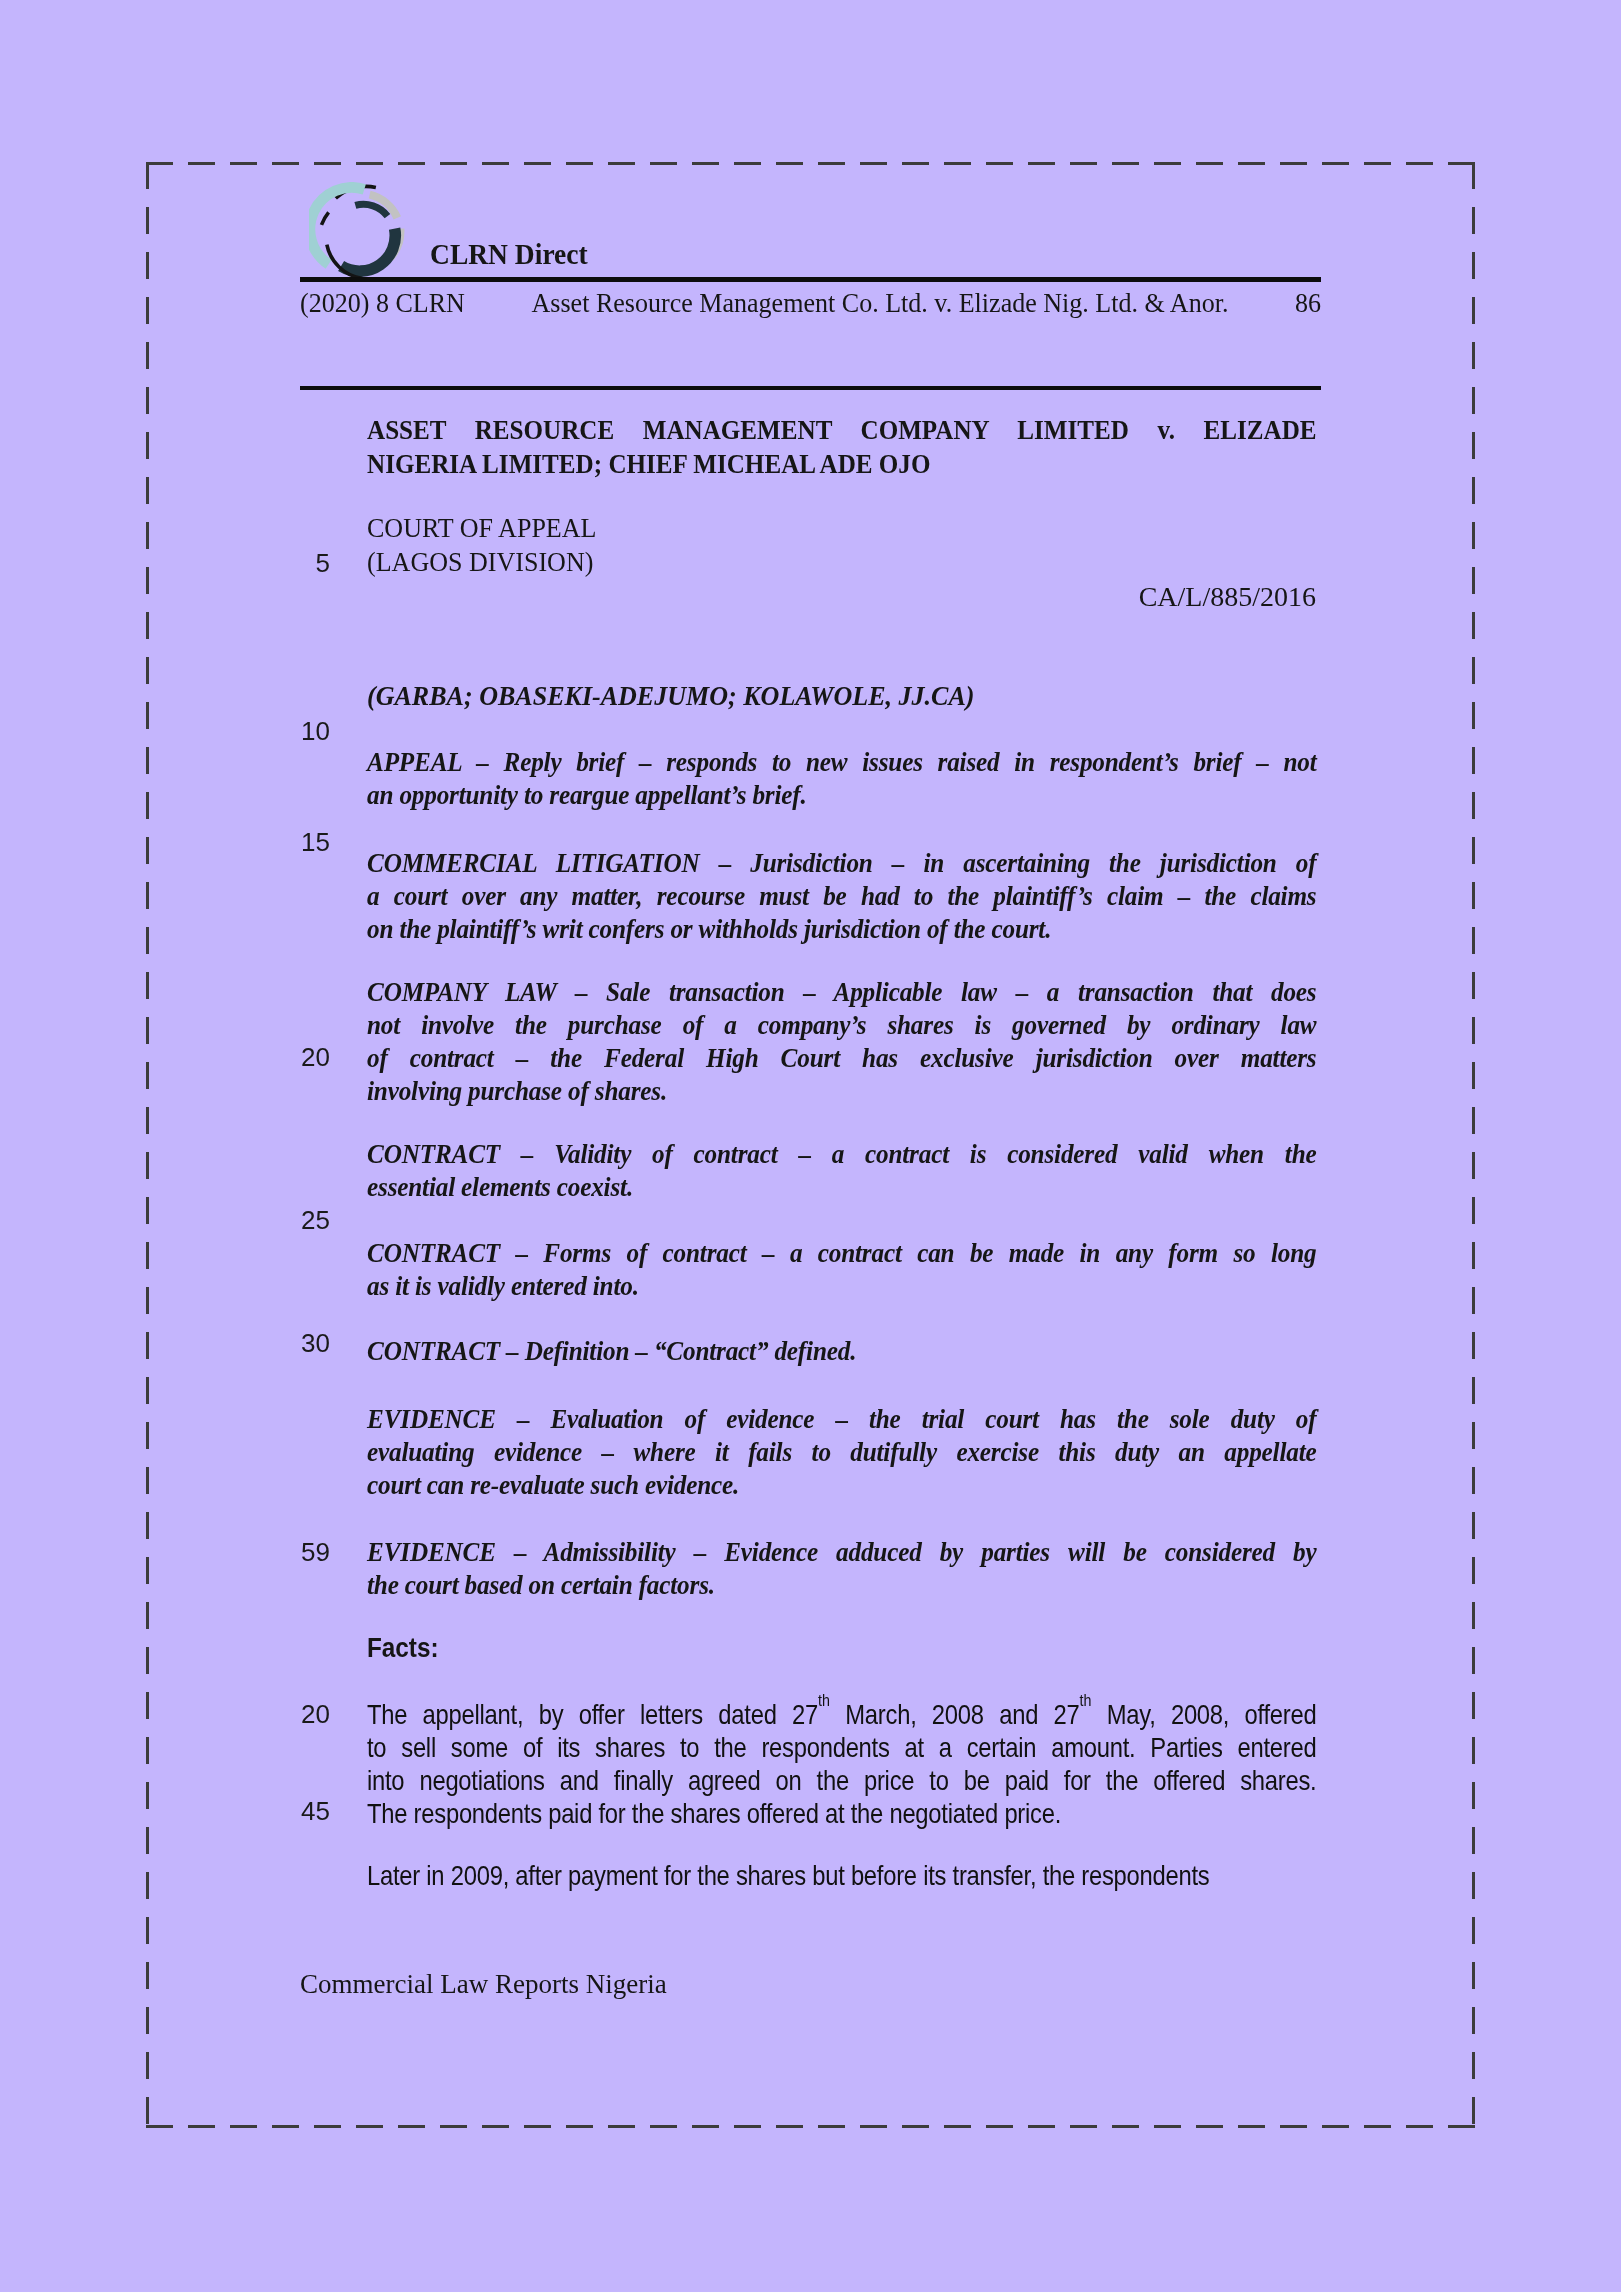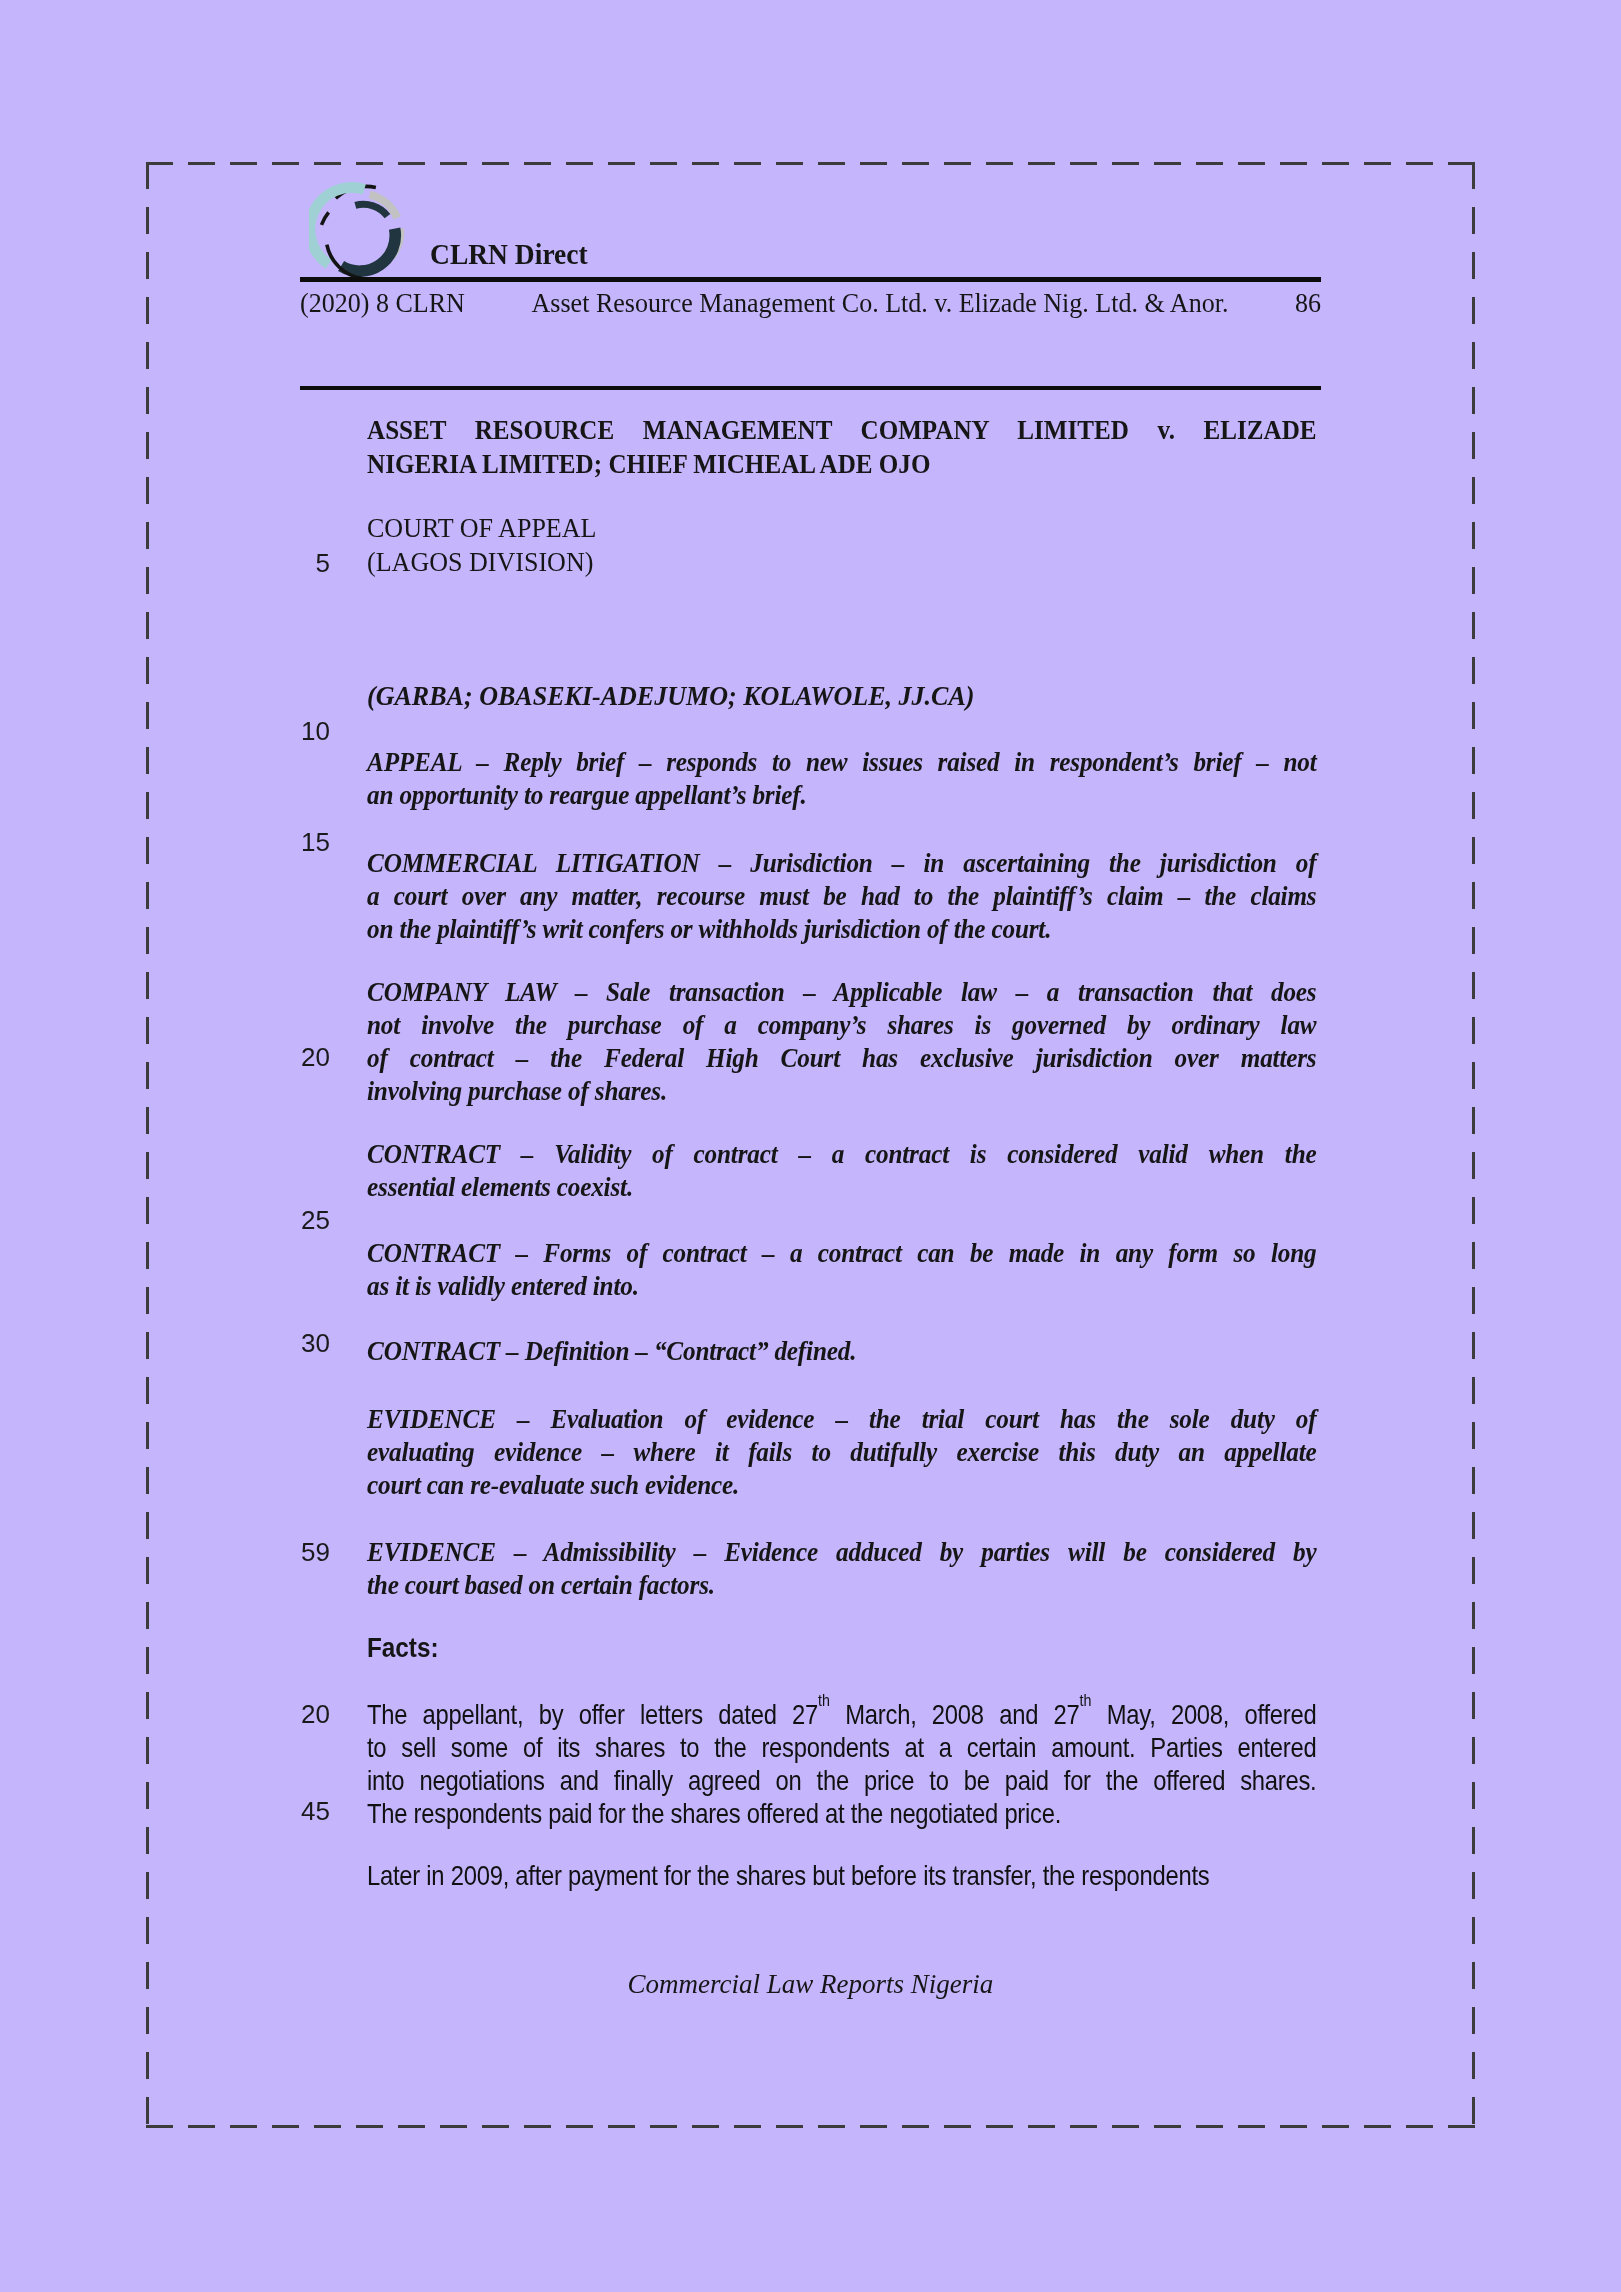--- a/index.html
+++ b/index.html
@@ -45,22 +45,22 @@
       font-size:26px;color:#1a1a1a;}
   .ln5{top:548px}.ln10{top:716px}.ln15{top:827px}.ln20{top:1042px}.ln25{top:1205px}
   .ln30{top:1328px}.ln35{top:1537px}.ln40{top:1699px}.ln45{top:1796px}
 
   .facts-h{left:367px;top:1633px;font-family:"Liberation Sans",sans-serif;
       font-size:27px;font-weight:bold;}
   .fp{left:367px;width:1117px;font-family:"Liberation Sans",sans-serif;
       font-size:28px;line-height:33px;letter-spacing:-0.3px;color:#111;}
   .fp1{top:1698px}.fp2{top:1859px}
 
-  .footer{left:300px;top:1969px;width:1021px;text-align:center;
-      font-size:27px;font-style:italic;}
+  .footer{left:300px;top:1969px;width:1021px;text-align:left;
+      font-size:27px;}
 
   sup{font-size:0.6em;line-height:0;position:relative;top:-0.45em;letter-spacing:0;}
 </style>
 </head>
 <body>
 
 <div class="page">
 
   <div class="b bt"></div>
   <div class="b bb"></div>
@@ -94,20 +94,21 @@
 
   <div class="abs rule rule2"></div>
 
   <div class="abs title scale93">
       <div class="jl">ASSET RESOURCE MANAGEMENT COMPANY LIMITED v. ELIZADE</div>
       <div>NIGERIA LIMITED; CHIEF MICHEAL ADE OJO</div>
     </div>
 
   <div class="abs court scale93">COURT OF APPEAL</div>
   <div class="abs division scale93">(LAGOS DIVISION)</div>
+  <div class="abs suit">CA/L/885/2016</div>
   <div class="abs judges scale93">(GARBA; OBASEKI-ADEJUMO; KOLAWOLE, JJ.CA)</div>
 
   <div class="abs ln ln5">5</div>
   <div class="abs ln ln10">10</div>
   <div class="abs ln ln15">15</div>
   <div class="abs ln ln20">20</div>
   <div class="abs ln ln25">25</div>
   <div class="abs ln ln30">30</div>
   <div class="abs ln ln35">59</div>
   <div class="abs ln ln40">20</div>

